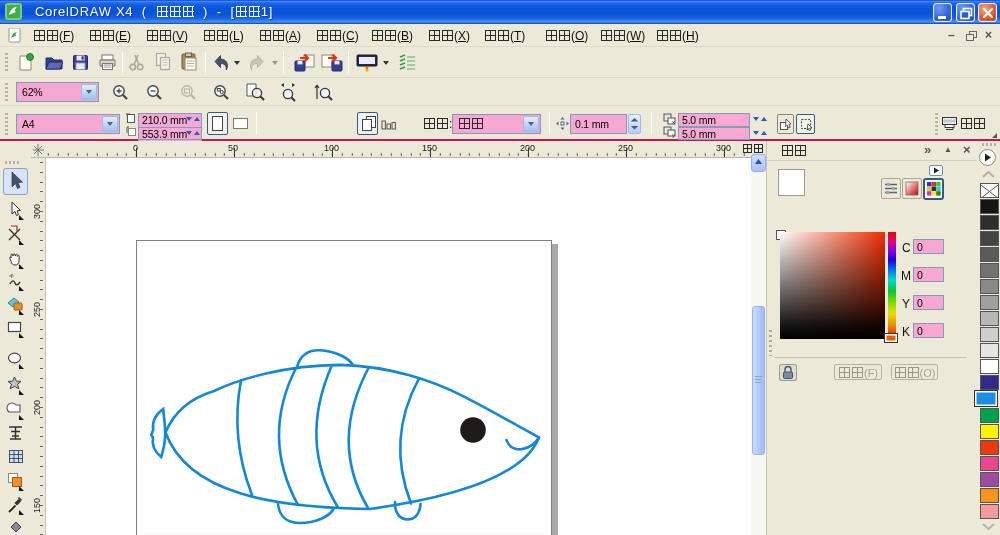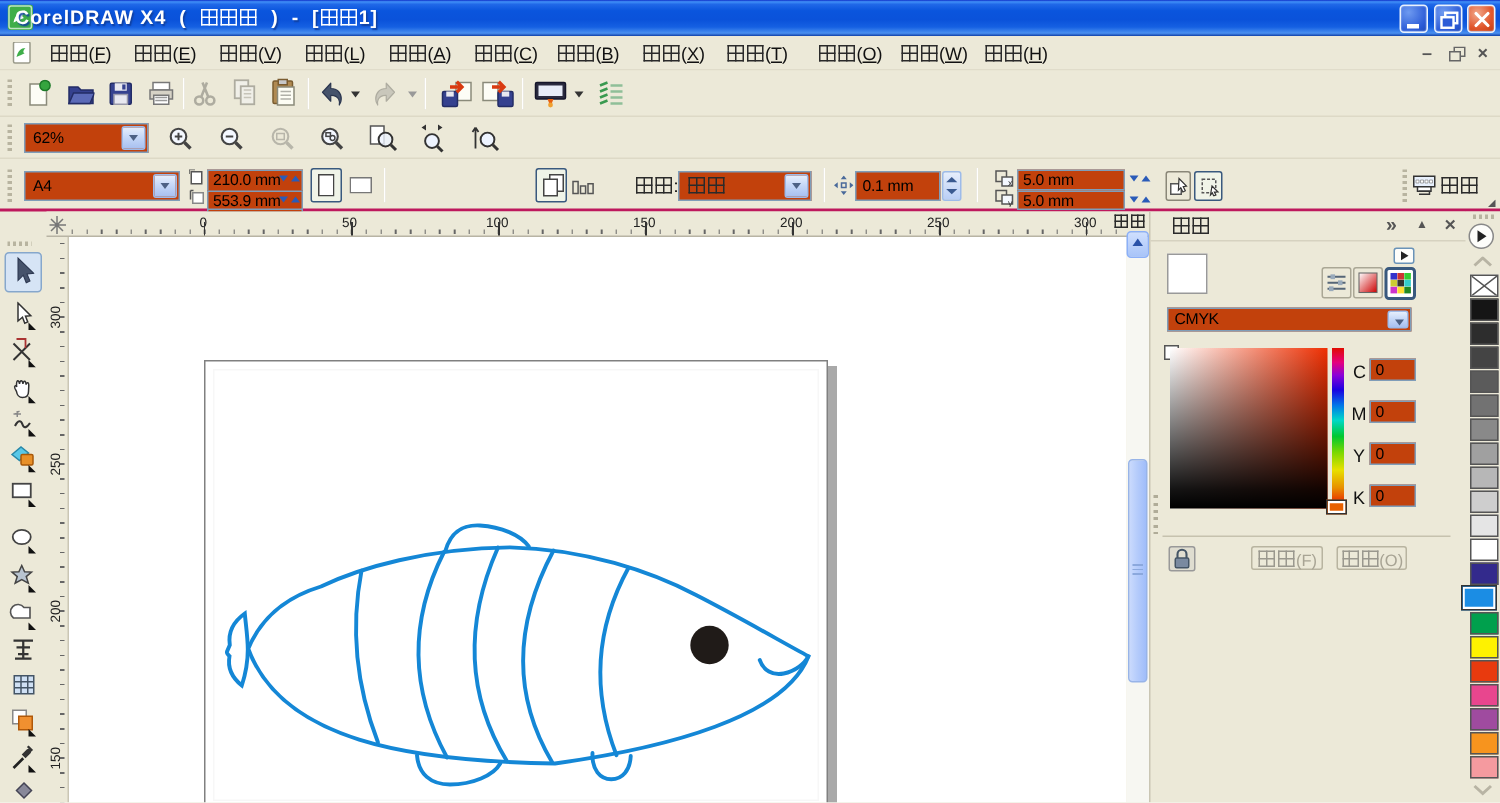--- a/index.html
+++ b/index.html
@@ -16,41 +16,41 @@
 linear-gradient(#fff,#fff) 0 0/100% 1.3px,
 linear-gradient(#fff,#fff) 0 48%/100% 1.3px,
 linear-gradient(#fff,#fff) 0 100%/100% 1.3px,
 linear-gradient(#fff,#fff) 0 0/1.3px 100%,
 linear-gradient(#fff,#fff) 48% 0/1.3px 100%,
 linear-gradient(#fff,#fff) 100% 0/1.3px 100%;background-repeat:no-repeat}
 .z.g{opacity:.42}
 .z.s9{width:9px;height:9px}
 
 #title{left:0;top:0;width:1000px;height:24px;background:linear-gradient(to bottom,#0f2fc8 0%,#4090f8 5%,#2068e8 12%,#0a55dd 30%,#0a52da 55%,#1560e2 75%,#4a90f0 92%,#1040a8 100%)}
-#title .txt{position:absolute;left:10px;top:4px;color:#fff;font-weight:bold;font-size:13px;letter-spacing:.7px;text-shadow:1px 1px 1px #1040a0}
+#title .txt{position:absolute;left:35px;top:4px;color:#fff;font-weight:normal;font-size:13px;letter-spacing:.7px;text-shadow:1px 1px 1px #1040a0}
 
 .wbtn{position:absolute;top:3px;width:19px;height:19px;border-radius:3px;border:1px solid #eaf2fd;box-shadow:inset 0 0 1px #fff}
 .wbtn.b{background:radial-gradient(circle at 30% 25%,#6e9af0,#2b5bd7 70%,#1d48bb)}
 .wbtn.r{background:radial-gradient(circle at 35% 30%,#f2a98c,#e0552b 60%,#c23a10)}
 .wbtn svg{position:absolute;left:0;top:0}
 
 #menu{left:0;top:24px;width:1000px;height:23px;background:#ece9d8;border-bottom:1px solid #e0dcca}
 .mitem{position:absolute;top:5px;font-size:12px;color:#111}
 .mitem u{text-decoration:underline}
 
 #tb1{left:0;top:47px;width:1000px;height:31px;background:#ece9d8;border-bottom:1px solid #ddd9c6}
 #tb2{left:0;top:78px;width:1000px;height:28px;background:#ece9d8;border-bottom:1px solid #ddd9c6}
 #pb{left:0;top:106px;width:1000px;height:35px;background:#ece9d8;border-bottom:2px solid #be185d}
 .grip{position:absolute;left:5px;width:3px;background:repeating-linear-gradient(to bottom,#b8b4a0 0 2px,transparent 2px 4px)}
 .tsep{position:absolute;width:1px;background:#c6c2ae;border-right:1px solid #fff}
 .ticon{position:absolute}
 .darr{position:absolute;width:0;height:0;border-left:3px solid transparent;border-right:3px solid transparent;border-top:4px solid #333}
 .darr.g{border-top-color:#999}
 
-.fld{position:absolute;background:#c2410c;border:1px solid #7f9db9;font-size:10.5px;letter-spacing:-0.2px;color:#000}
+.fld{position:absolute;background:#f9a8d4;border:1px solid #7f9db9;font-size:10.5px;letter-spacing:-0.2px;color:#000}
 .combo-btn{position:absolute;right:1px;top:1px;bottom:1px;width:16px;background:linear-gradient(to bottom,#e6eefc,#c6d8f8 45%,#a8c0f0);border:1px solid #9dbbea;border-radius:2px}
 .combo-btn:after{content:"";position:absolute;left:4px;top:5px;border-left:3.5px solid transparent;border-right:3.5px solid transparent;border-top:4.5px solid #4d6185}
 
 #hruler{left:46px;top:141px;width:720px;height:17px;background:#ece9d8;border-bottom:1px solid #b8b4a4}
 #corner{left:31px;top:141px;width:15px;height:17px;background:#ece9d8;border-bottom:1px solid #b8b4a4}
 .rnum{position:absolute;font-size:9px;color:#222}
 
 #toolbox{left:0;top:158px;width:31px;height:377px;background:#ece9d8}
 #vruler{left:31px;top:158px;width:15px;height:377px;background:#ece9d8;border-right:1px solid #cac6b4}
 #canvas{left:46px;top:158px;width:705px;height:377px;background:#fff}
@@ -490,24 +490,20 @@
           <rect x="2" y="2" width="4.4" height="4.4" fill="#33c"></rect>
           <rect x="6.6" y="2" width="4.4" height="4.4" fill="#c33"></rect>
           <rect x="11.2" y="2" width="4.4" height="4.4" fill="#3c3"></rect>
           <rect x="2" y="6.6" width="4.4" height="4.4" fill="#cc3"></rect>
           <rect x="6.6" y="6.6" width="4.4" height="4.4" fill="#333"></rect>
           <rect x="11.2" y="6.6" width="4.4" height="4.4" fill="#3cc"></rect>
           <rect x="2" y="11.2" width="4.4" height="4.4" fill="#c3c"></rect>
           <rect x="6.6" y="11.2" width="4.4" height="4.4" fill="#fd3"></rect>
           <rect x="11.2" y="11.2" width="4.4" height="4.4" fill="#282"></rect>
         </svg></div>
-    <div class="fld" style="left:11px;top:64px;width:163px;height:16px">
-        <span style="position:absolute;left:4px;top:1px">CMYK</span>
-        <div class="combo-btn" style="width:14px"></div>
-      </div>
     <div class="abs" style="left:9px;top:89px;width:10px;height:10px;background:#fff;border:1px solid #555"></div>
     <div class="abs" style="left:13px;top:91px;width:105px;height:107px;background:linear-gradient(to bottom,rgba(0,0,0,0),rgba(0,0,0,.92) 88%,#000),linear-gradient(to right,#fff,#ee2f02)"></div>
     <div class="abs" style="left:121px;top:91px;width:8px;height:107px;background:linear-gradient(to bottom,#e00b00 0%,#e5007e 9%,#8b00d8 17%,#1b00e0 26%,#0079e8 36%,#00d8c8 45%,#00c830 55%,#7ad800 65%,#e8e000 76%,#e89000 87%,#e84400 94%,#d80000 100%)"></div>
     <div class="abs" style="left:117px;top:192px;width:14px;height:10px;background:#e86000;border:1.5px solid #333;box-shadow:inset 0 0 0 1.5px #fff"></div>
     <span class="abs" style="left:135px;top:100px;font-size:12px;color:#111">C</span>
       <div class="fld" style="left:146px;top:98px;width:31px;height:15px">
         <span style="position:absolute;left:3px;top:1px">0</span>
       </div>
     <span class="abs" style="left:134px;top:128px;font-size:12px;color:#111">M</span>
       <div class="fld" style="left:146px;top:126px;width:31px;height:15px">

